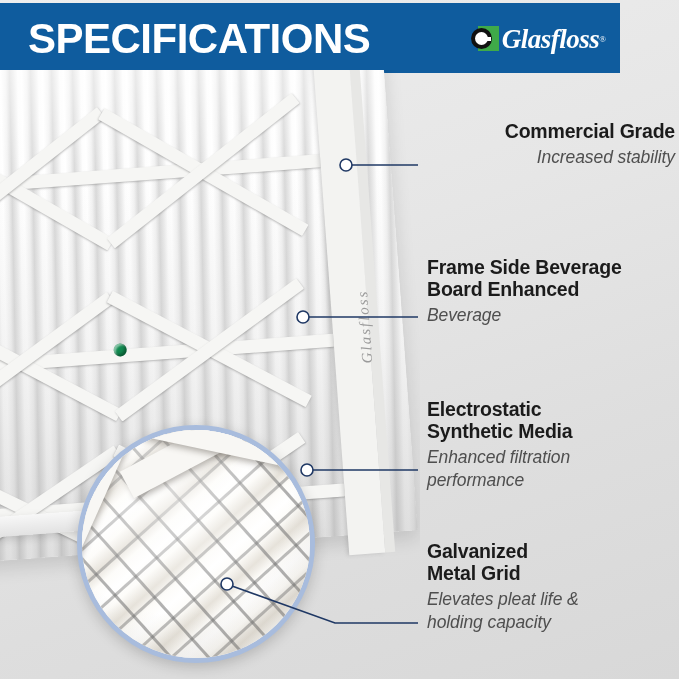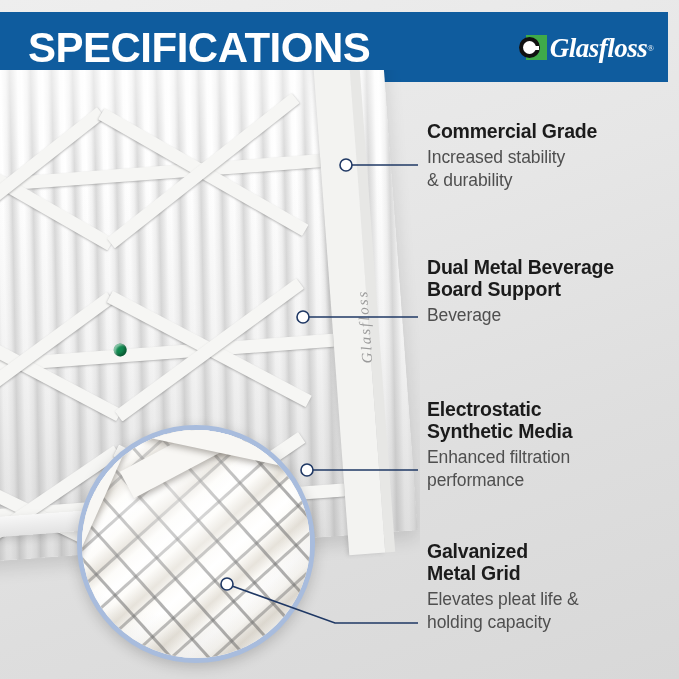--- a/index.html
+++ b/index.html
@@ -14,26 +14,25 @@
     position: relative;
     width: 679px;
     height: 679px;
     overflow: hidden;
     background: linear-gradient(160deg, #eeeeee 0%, #e6e6e6 40%, #dedede 70%, #d8d8d8 100%);
   }
 
   
   #header {
     position: absolute;
-    left: 0; top: 12px;
+    left: 0; top: 3px;
     width: 620px;
     height: 70px;
     background: #0f5c9e;
     overflow: hidden;
-    padding-left: 48px;
   }
   #header-title {
     position: absolute;
     left: 28px;
     top: 12px;
     font-size: 42px;
     font-weight: bold;
     color: #ffffff;
     letter-spacing: -0.5px;
     font-family: "Liberation Sans", sans-serif;
@@ -265,20 +264,21 @@
     letter-spacing: -0.2px;
   }
   .spec-desc {
     font-family: "Liberation Sans", sans-serif;
     font-size: 17.5px;
     font-weight: normal;
     color: #4f4f4f;
     line-height: 1.30;
     margin-top: 4px;
     letter-spacing: -0.1px;
+    font-style: italic;
   }
 </style>
 </head>
 <body>
 
 <div id="page">
 
   <div id="header">
     <div id="header-title">SPECIFICATIONS</div>
 
@@ -353,34 +353,33 @@
       <line x1="312" y1="470" x2="418" y2="470" stroke="#1f3864" stroke-width="1.6"></line>
       <circle cx="307" cy="470" r="6" fill="#ffffff" stroke="#1f3864" stroke-width="1.6"></circle>
     </g>
 
     <g>
       <polyline points="232,586 335,623 418,623" fill="none" stroke="#1f3864" stroke-width="1.6"></polyline>
       <circle cx="227" cy="584" r="6" fill="#ffffff" stroke="#1f3864" stroke-width="1.6"></circle>
     </g>
   </svg>
 
-  <div class="spec" style="top:120px;">
+  <div class="spec" style="top:120px;text-align:right;">
     <div class="spec-title">
       <div>Commercial Grade</div>
     </div>
     <div class="spec-desc">
       <div>Increased stability</div>
-      <div>&amp; durability</div>
     </div>
   </div>
 
   <div class="spec" style="top:256px;">
     <div class="spec-title">
-      <div>Dual Metal Beverage</div>
-      <div>Board Support</div>
+      <div>Frame Side Beverage</div>
+      <div>Board Enhanced</div>
     </div>
     <div class="spec-desc">
       <div>Beverage</div>
     </div>
   </div>
 
   <div class="spec" style="top:398px;">
     <div class="spec-title">
       <div>Electrostatic</div>
       <div>Synthetic Media</div>

